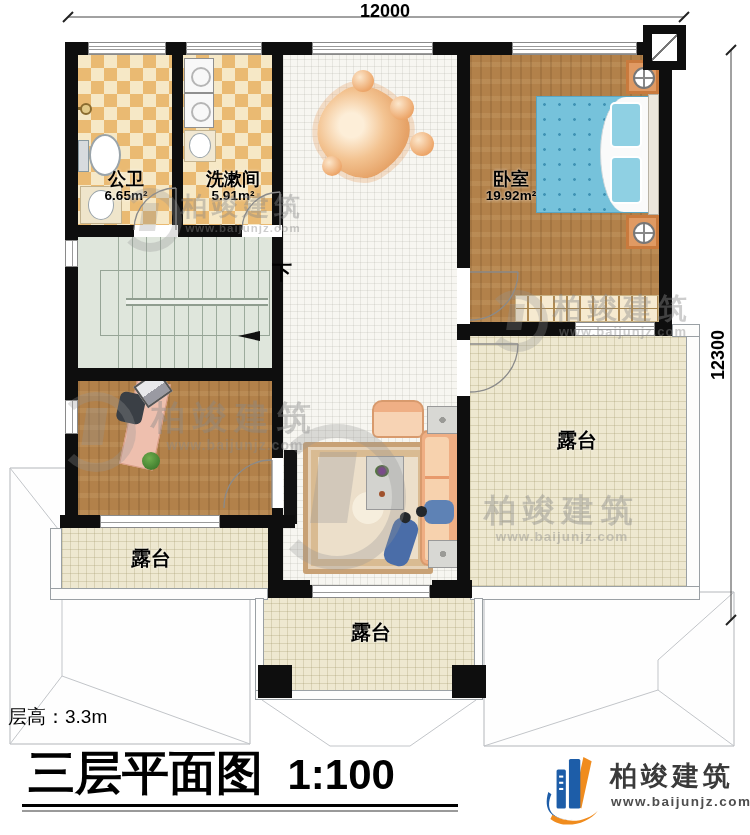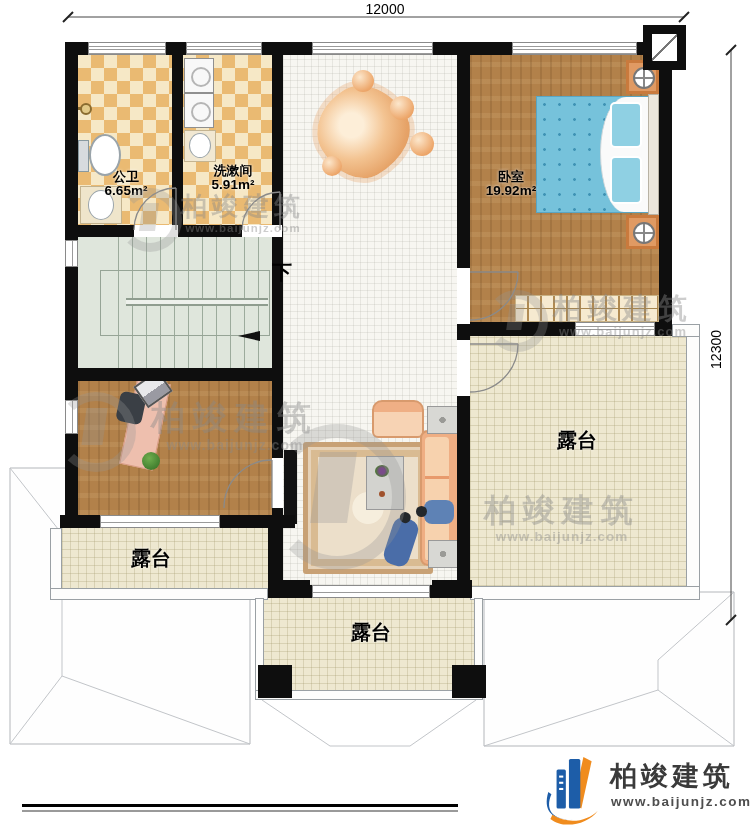--- a/index.html
+++ b/index.html
@@ -15,24 +15,24 @@
   .checker{background-color:#f6e8c6;background-image:conic-gradient(#eaba72 25%,transparent 0 50%,#eaba72 0 75%,transparent 0);background-size:26px 26px;}
   .wood{background:#b2814a;background-image:repeating-linear-gradient(90deg,rgba(70,40,10,.14) 0 2px,transparent 2px 10px),repeating-linear-gradient(0deg,rgba(255,230,180,.10) 0 5px,transparent 5px 17px);}
   .tile-white{background-color:#f7f6f1;background-image:repeating-linear-gradient(0deg,rgba(165,165,155,.20) 0 1px,transparent 1px 7px),repeating-linear-gradient(90deg,rgba(165,165,155,.20) 0 1px,transparent 1px 7px);}
   .tile-cream{background-color:#eee8d0;background-image:repeating-linear-gradient(0deg,rgba(160,150,105,.28) 0 1px,transparent 1px 8px),repeating-linear-gradient(90deg,rgba(160,150,105,.28) 0 1px,transparent 1px 8px);}
   .stairs-bg{background:#dfe6dc;}
   .treads{position:absolute;background-image:repeating-linear-gradient(90deg,#9cab9c 0 1px,transparent 1px 14px);z-index:3;}
   .parapet{position:absolute;background:#fdfdfc;border:1px solid #9aa0a4;box-sizing:border-box;z-index:5;}
   .pillar{position:absolute;background:#0e0e0e;z-index:21;}
   .furn{position:absolute;z-index:10;box-sizing:border-box;}
   .label{position:absolute;text-align:center;color:#000;line-height:1.08;z-index:40;text-shadow:0 0 3px rgba(255,255,255,.95);}
-  .label .nm{display:block;font-weight:bold;font-size:13px;}
+  .label .nm{display:block;font-weight:bold;font-size:18px;}
   .label .ar{display:block;font-weight:bold;font-size:13.5px;}
   .t-label{font-weight:bold;font-size:20px;}
-  .dim{position:absolute;z-index:50;font-weight:normal;color:#000;font-size:14px;}
+  .dim{position:absolute;z-index:50;font-weight:bold;color:#000;font-size:18px;}
   .wm-text{position:absolute;z-index:45;text-align:center;color:rgba(135,135,135,.42);font-weight:bold;line-height:1.15;}
   .wm-text .u{display:block;letter-spacing:1px;}
   .wm-glyph{position:absolute;z-index:45;border:9px solid rgba(150,150,150,.30);border-left-color:transparent;border-radius:50%;}
   .wm-glyph::after{content:"";position:absolute;left:30%;top:12%;width:34%;height:60%;background:rgba(150,150,150,.30);transform:skewX(-8deg);}
   .lamp{position:absolute;left:50%;top:50%;width:18px;height:18px;margin:-10px 0 0 -10px;background:#fff;border:2px solid #777;border-radius:50%;background-image:linear-gradient(0deg,transparent 44%,#888 44% 56%,transparent 56%),linear-gradient(90deg,transparent 44%,#888 44% 56%,transparent 56%);}
   .footer-text{position:absolute;z-index:60;color:#000;font-size:19px;}
   #title-row{position:absolute;z-index:60;color:#000;font-weight:bold;}
   .arc-svg{position:absolute;left:0;top:0;z-index:30;}
   .roof-svg{position:absolute;left:0;top:0;z-index:0;}
   .stair-rail{position:absolute;left:126px;top:298px;width:142px;height:8px;background:#eef1ec;border-top:2px solid #8f9d8f;border-bottom:2px solid #8f9d8f;z-index:32;box-sizing:border-box;}
@@ -200,21 +200,21 @@
 
   <div class="stair-box"></div>
   <div class="stair-rail"></div>
   <div class="stair-arrow"></div>
   <div class="down-label">下</div>
 
   <div class="label" style="left:86px;top:170px;width:80px;">
     <span class="nm">公卫</span>
     <span class="ar">6.65m²</span>
   </div>
-  <div class="label" style="left:188px;top:164px;width:90px;">
+  <div class="label" style="left:188px;top:170px;width:90px;">
     <span class="nm">洗漱间</span>
     <span class="ar">5.91m²</span>
   </div>
   <div class="label" style="left:472px;top:170px;width:78px;">
     <span class="nm">卧室</span>
     <span class="ar">19.92m²</span>
   </div>
   <div class="label t-label" style="left:538px;top:430px;width:78px;">露台</div>
   <div class="label t-label" style="left:112px;top:548px;width:78px;">露台</div>
   <div class="label t-label" style="left:332px;top:622px;width:78px;">露台</div>
@@ -236,20 +236,27 @@
   </div>
   <div class="wm-glyph" style="left:268px;top:424px;width:110px;height:118px;border-width:14px;"></div>
   <div class="wm-text" style="left:452px;top:492px;width:220px;">
     <span style="font-size:32px;letter-spacing:7px;">柏竣建筑</span>
     <span class="u" style="font-size:13.5px;">www.baijunjz.com</span>
   </div>
 
   <div class="dim" style="left:340px;top:1px;width:90px;text-align:center;">12000</div>
   <div class="dim" style="left:708px;top:330px;writing-mode:vertical-rl;transform:rotate(180deg);">12300</div>
 
+  <div class="footer-text" style="left:8px;top:704px;">
+    <span>层高：</span><span>3.3m</span>
+  </div>
+  <div id="title-row" style="left:28px;top:742px;">
+    <span style="font-size:47px;">三层平面图</span>
+    <span style="font-size:42px;margin-left:20px;">1:100</span>
+  </div>
   <div class="abs" style="left:22px;top:804px;width:436px;height:3px;background:#000;z-index:60;"></div>
   <div class="abs" style="left:22px;top:810px;width:436px;height:2px;background:#9a9a9a;z-index:60;"></div>
 
   <div class="abs" style="left:538px;top:750px;width:205px;height:80px;z-index:60;">
     <svg width="66" height="76" viewBox="0 0 64 72" style="position:absolute;left:0;top:2px;">
       <path d="M44 4 L52 8 L42 54 L34 50 Z" fill="#f08c1e"></path>
       <rect x="18" y="16" width="9" height="38" rx="1.5" fill="#1d5da8"></rect>
       <rect x="30" y="6" width="11" height="48" rx="1.5" fill="#1d5da8"></rect>
       <rect x="20.5" y="22" width="4" height="2" fill="#fff"></rect>
         <rect x="20.5" y="28" width="4" height="2" fill="#fff"></rect>

